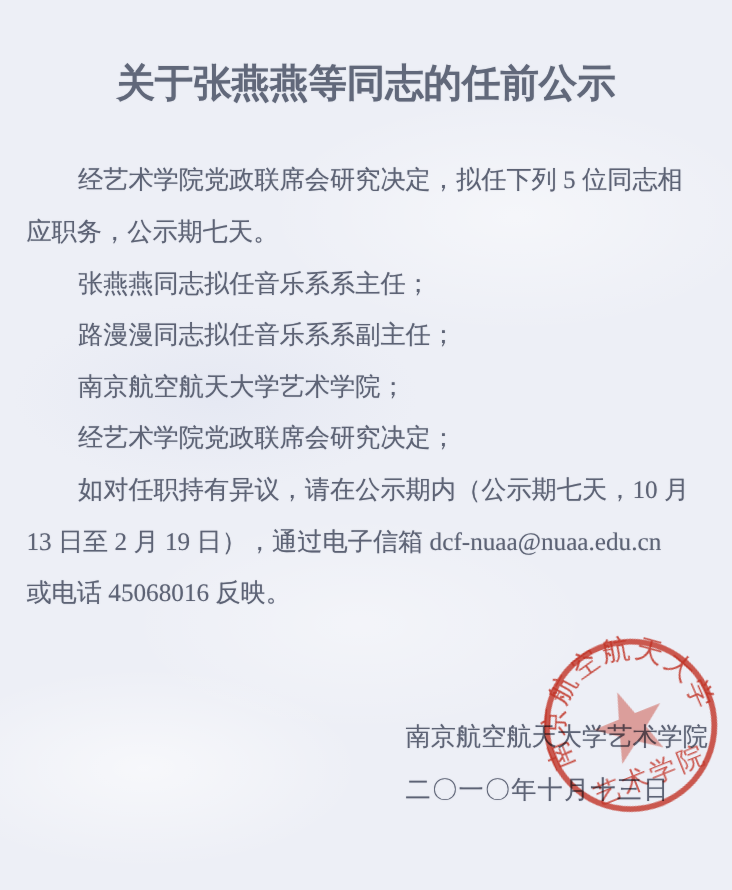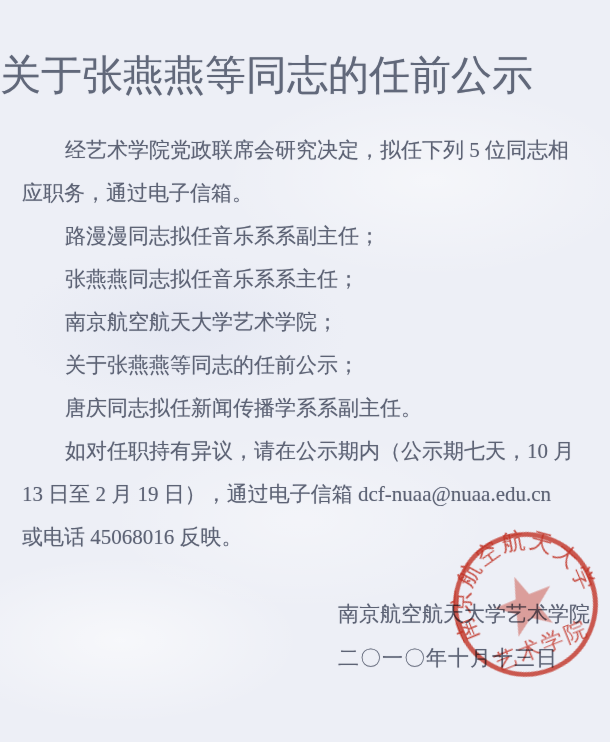--- a/index.html
+++ b/index.html
@@ -18,22 +18,23 @@
       radial-gradient(ellipse 300px 140px at 430px 180px, rgba(255,255,255,0.45), rgba(255,255,255,0) 70%),
       radial-gradient(ellipse 240px 110px at 180px 330px, rgba(223,227,240,0.55), rgba(223,227,240,0) 70%),
       radial-gradient(ellipse 280px 130px at 300px 520px, rgba(255,255,255,0.35), rgba(255,255,255,0) 70%),
       #edeff6;
     color: #5d6375;
   }
   .title {
     position: absolute;
     top: 48px;
     left: 0; right: 0;
-    font-size: 41px;
-    font-weight: normal;
+    text-align: center;
+    font-size: 32px;
+    font-weight: bold;
     letter-spacing: 0px;
     color: #61687a;
     text-shadow: 0 0 1px rgba(97,104,122,0.45);
     white-space: nowrap;
   }
   .body-text {
     position: absolute;
     top: 129px;
     left: 22px;
     width: 570px;
@@ -69,26 +70,25 @@
 </style>
 </head>
 <body>
 
 <div class="page">
 
   <h1 class="title">关于张燕燕等同志的任前公示</h1>
 
   <div class="body-text">
     <div class="line indent">经艺术学院党政联席会研究决定，拟任下列 5 位同志相</div>
-    <div class="line">应职务，通过电子信箱。</div>
+    <div class="line">应职务，公示期七天。</div>
+    <div class="line indent">张燕燕同志拟任音乐系系主任；</div>
     <div class="line indent">路漫漫同志拟任音乐系系副主任；</div>
-    <div class="line indent">张燕燕同志拟任音乐系系主任；</div>
     <div class="line indent">南京航空航天大学艺术学院；</div>
-    <div class="line indent">关于张燕燕等同志的任前公示；</div>
-    <div class="line indent">唐庆同志拟任新闻传播学系系副主任。</div>
+    <div class="line indent">经艺术学院党政联席会研究决定；</div>
     <div class="line indent">如对任职持有异议，请在公示期内（公示期七天，10 月</div>
     <div class="line">13 日至 2 月 19 日），通过电子信箱 dcf-nuaa@nuaa.edu.cn</div>
     <div class="line">或电话 45068016 反映。</div>
   </div>
 
   <div class="signature-block">
     <div class="signature-org">南京航空航天大学艺术学院</div>
     <div class="signature-date">二〇一〇年十月十三日</div>
   </div>
 

